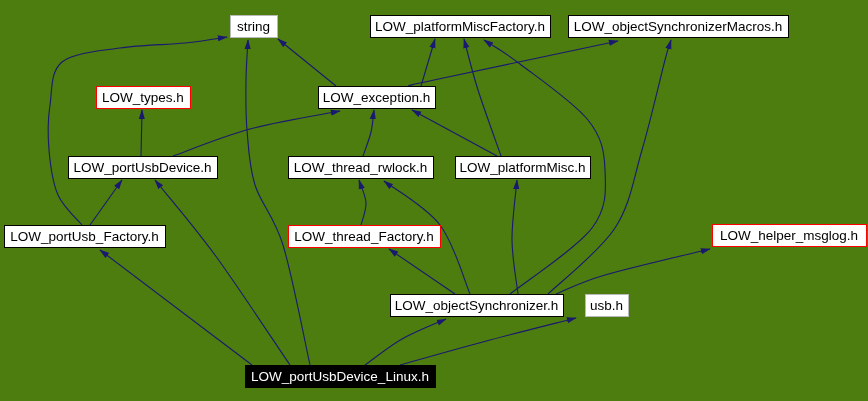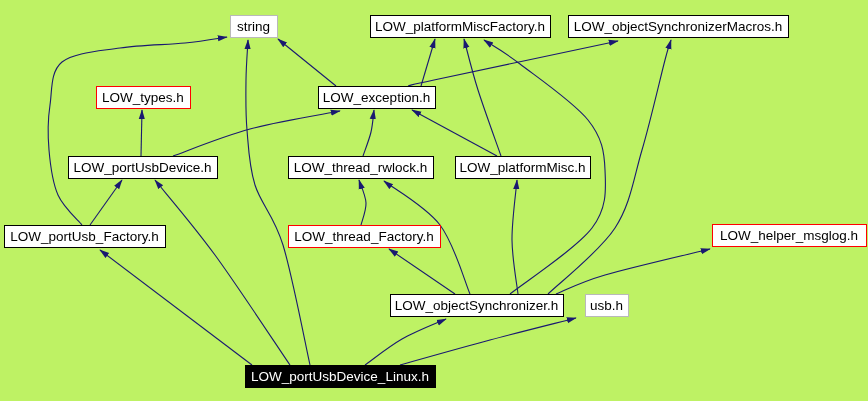--- a/index.html
+++ b/index.html
@@ -1,16 +1,16 @@
 <!DOCTYPE html>
 <html><head>
 <meta charset="utf-8">
 <style>
   html,body{margin:0;padding:0;background:#ffffff;}
-  .canvas{position:relative;width:868px;height:401px;background:#bef264;overflow:hidden;}
+  .canvas{position:relative;width:868px;height:401px;background:#4d7c0f;overflow:hidden;}
   svg{display:block;}
   text{font-family:"Liberation Sans","DejaVu Sans",sans-serif;font-size:13.5px;}
 </style>
 </head>
 <body>
 
 <div class="canvas">
   <svg id="graph" width="868" height="401" viewBox="0 0 868 401">
       <defs>
         <marker id="arrow" markerWidth="11" markerHeight="8" refX="9.2" refY="3.5" orient="auto" markerUnits="userSpaceOnUse">

